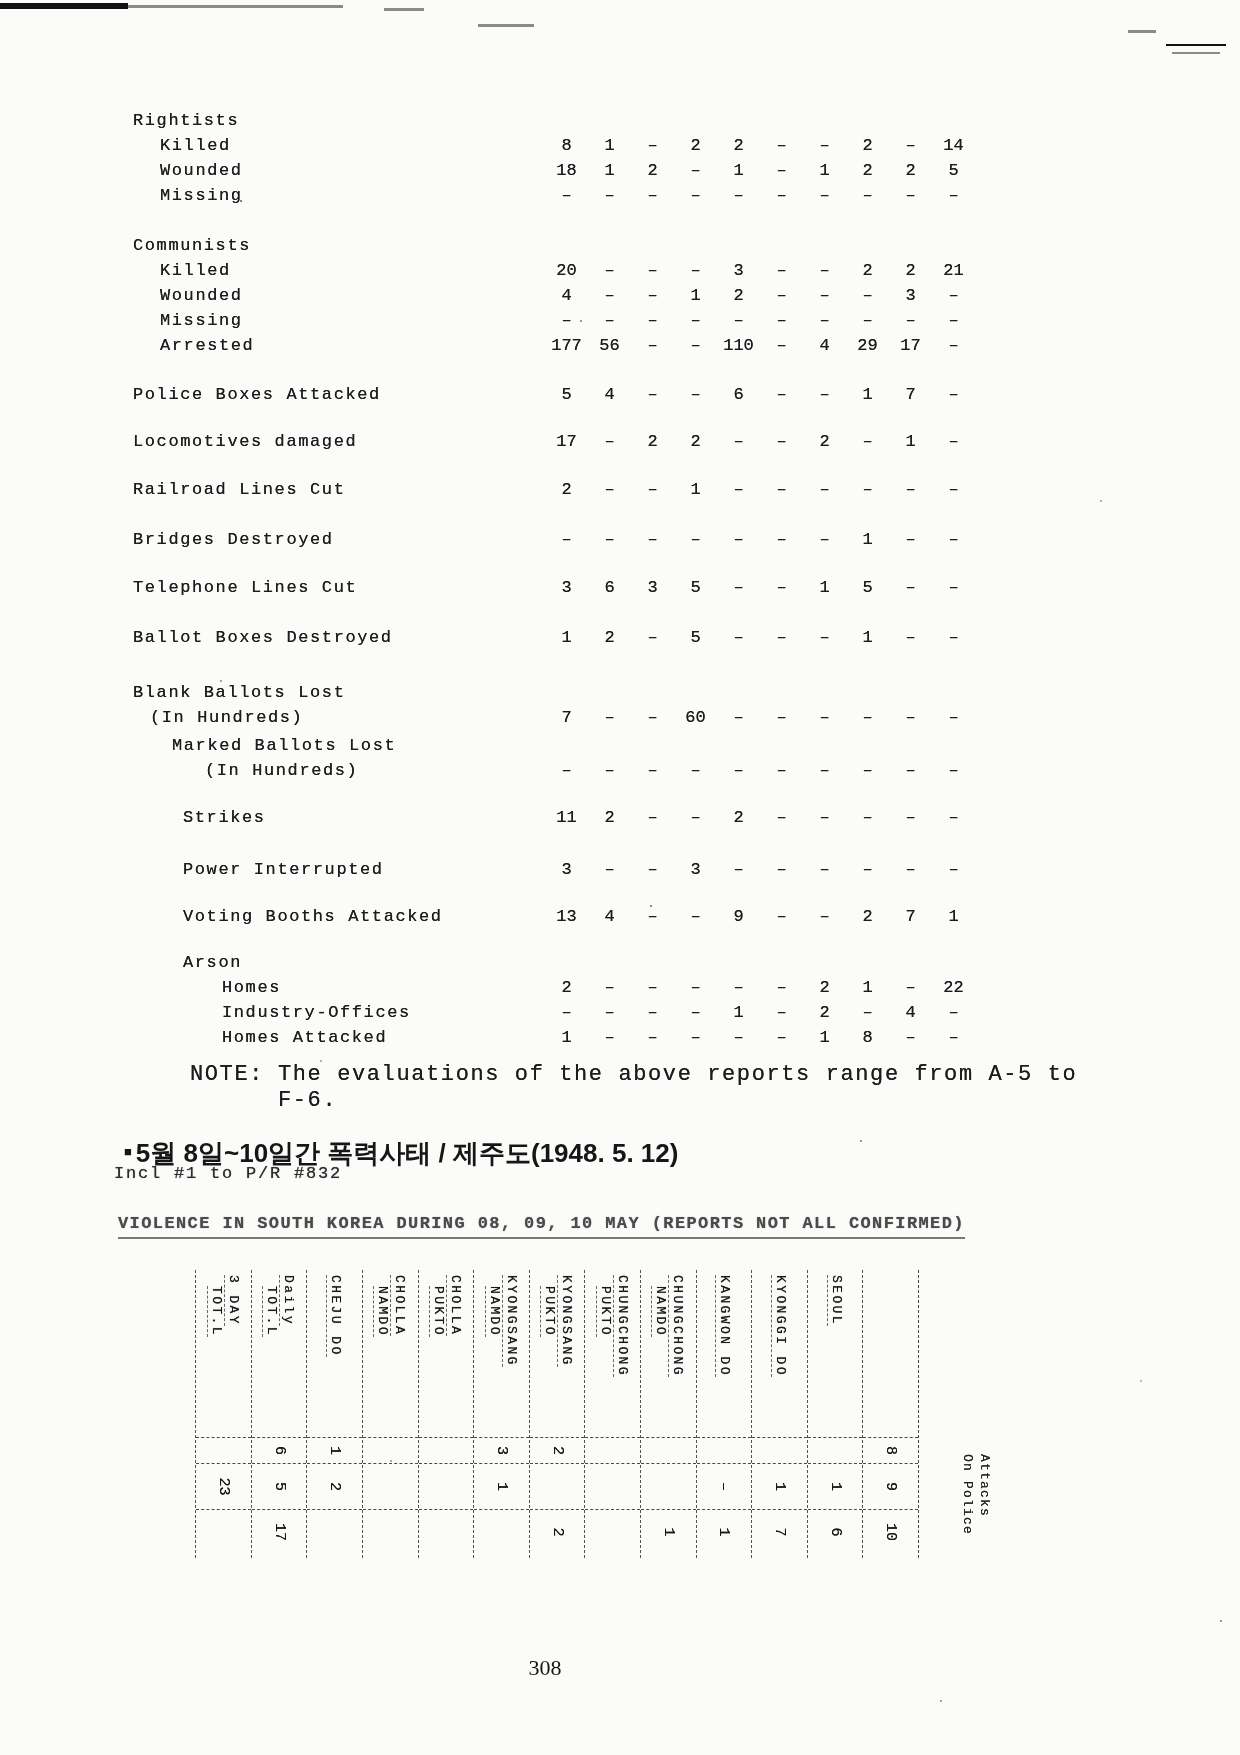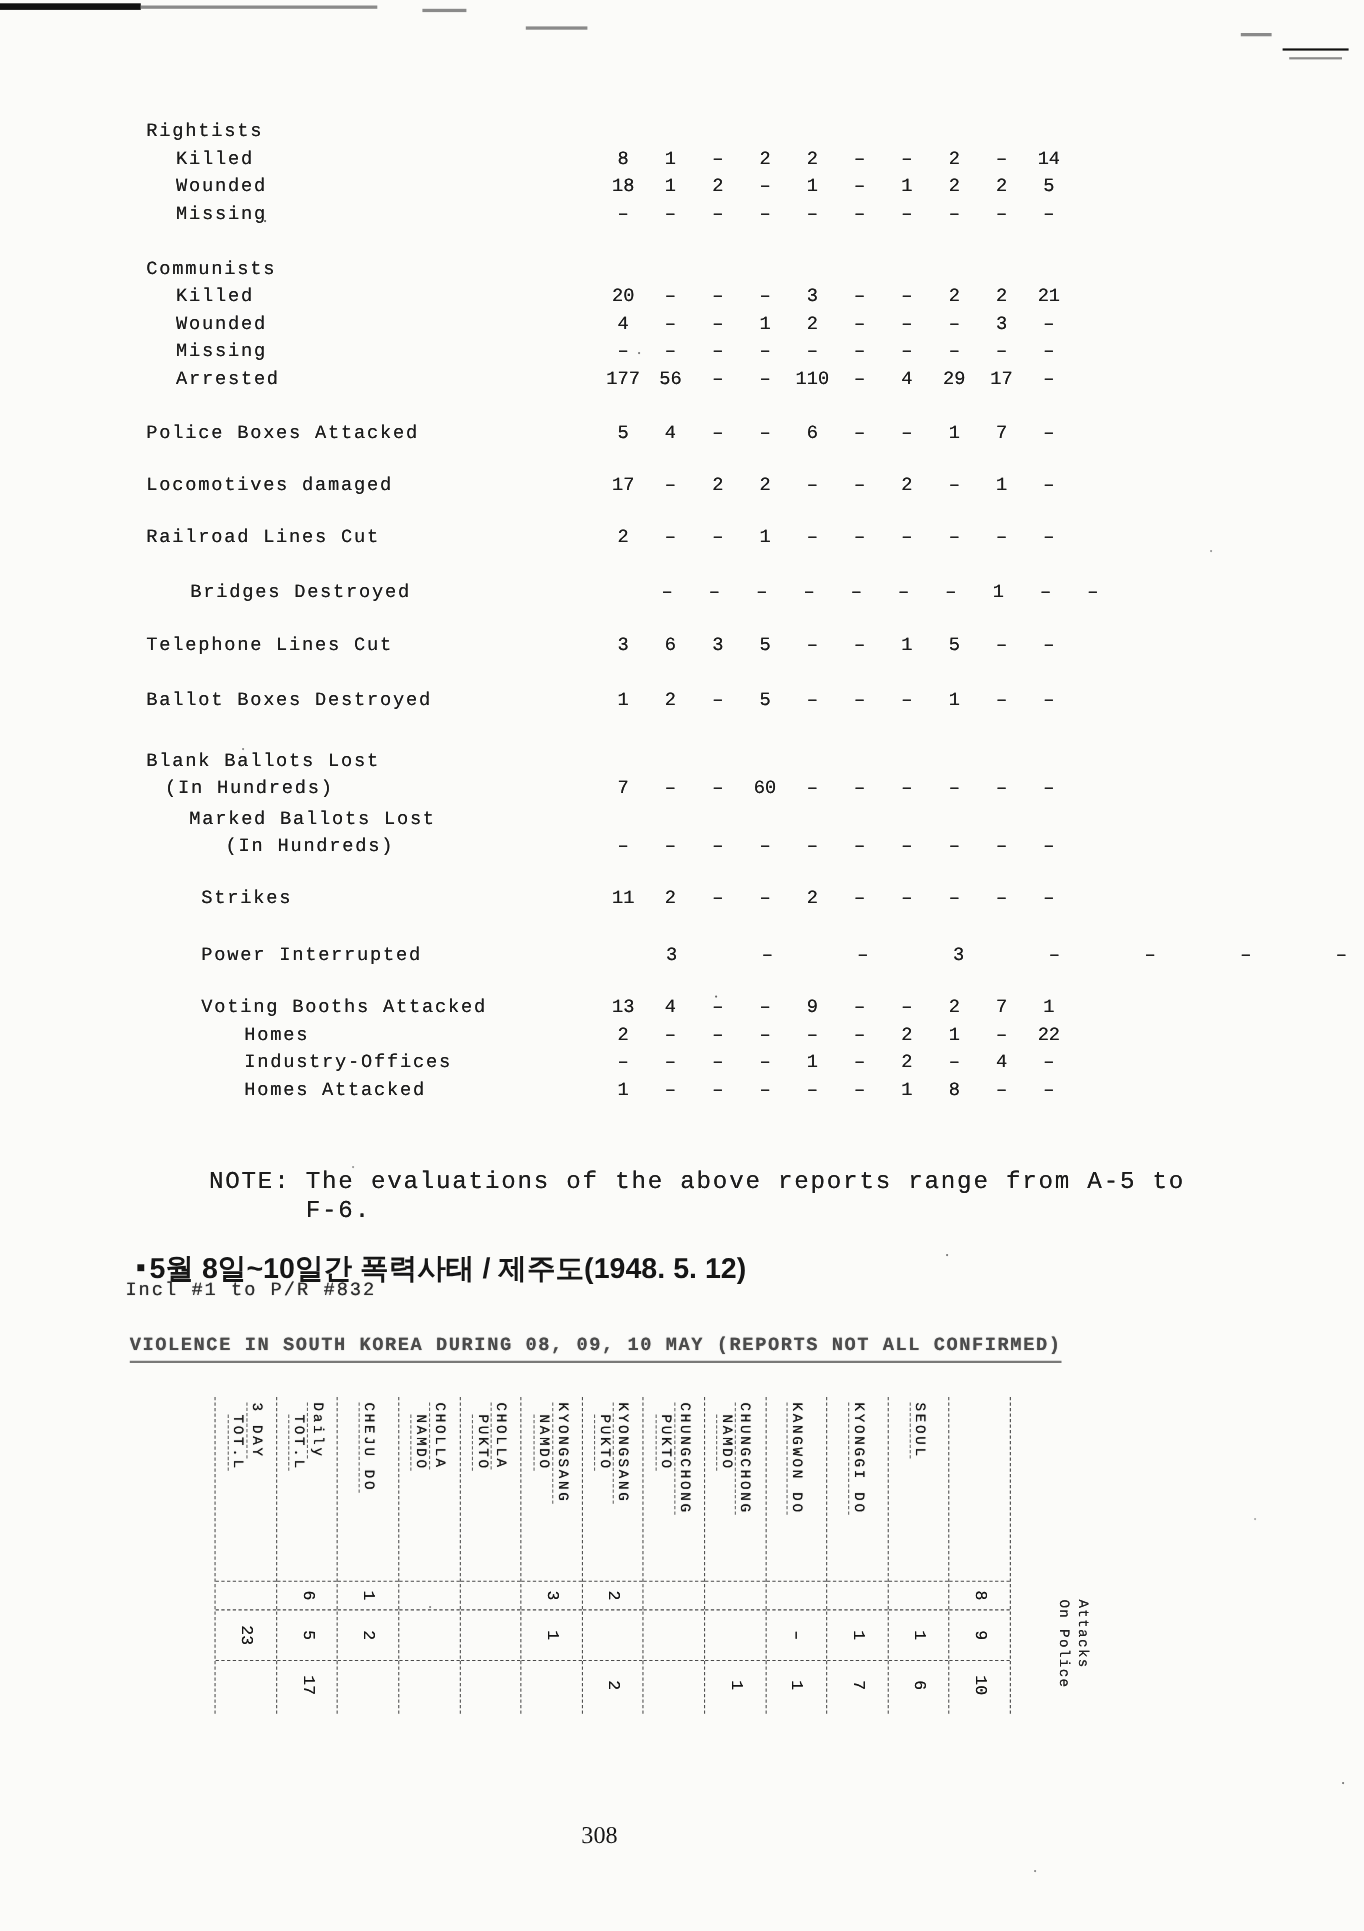--- a/index.html
+++ b/index.html
@@ -210,21 +210,21 @@
       <div class="tcell">–</div>
       <div class="tcell">–</div>
       <div class="tcell">1</div>
       <div class="tcell">–</div>
       <div class="tcell">–</div>
       <div class="tcell">–</div>
       <div class="tcell">–</div>
       <div class="tcell">–</div>
       <div class="tcell">–</div>
     </div>
-    <div class="trow lvl-0" style="margin-top: 25px; margin-left: 40px;">
+    <div class="trow lvl-0" style="margin-top: 25px;">
       <div class="tlabel">Bridges Destroyed</div>
       <div class="tcell">–</div>
       <div class="tcell">–</div>
       <div class="tcell">–</div>
       <div class="tcell">–</div>
       <div class="tcell">–</div>
       <div class="tcell">–</div>
       <div class="tcell">–</div>
       <div class="tcell">1</div>
       <div class="tcell">–</div>
@@ -294,21 +294,21 @@
       <div class="tcell">2</div>
       <div class="tcell">–</div>
       <div class="tcell">–</div>
       <div class="tcell">2</div>
       <div class="tcell">–</div>
       <div class="tcell">–</div>
       <div class="tcell">–</div>
       <div class="tcell">–</div>
       <div class="tcell">–</div>
     </div>
-    <div class="trow lvl-5" style="margin-top: 27px; gap: 44px;">
+    <div class="trow lvl-5" style="margin-top: 27px;">
       <div class="tlabel">Power Interrupted</div>
       <div class="tcell">3</div>
       <div class="tcell">–</div>
       <div class="tcell">–</div>
       <div class="tcell">3</div>
       <div class="tcell">–</div>
       <div class="tcell">–</div>
       <div class="tcell">–</div>
       <div class="tcell">–</div>
       <div class="tcell">–</div>
@@ -319,20 +319,23 @@
       <div class="tcell">13</div>
       <div class="tcell">4</div>
       <div class="tcell">–</div>
       <div class="tcell">–</div>
       <div class="tcell">9</div>
       <div class="tcell">–</div>
       <div class="tcell">–</div>
       <div class="tcell">2</div>
       <div class="tcell">7</div>
       <div class="tcell">1</div>
+    </div>
+    <div class="trow lvl-5" style="margin-top: 21px;">
+      <div class="tlabel">Arson</div>
     </div>
     <div class="trow lvl-6">
       <div class="tlabel">Homes</div>
       <div class="tcell">2</div>
       <div class="tcell">–</div>
       <div class="tcell">–</div>
       <div class="tcell">–</div>
       <div class="tcell">–</div>
       <div class="tcell">–</div>
       <div class="tcell">2</div>

